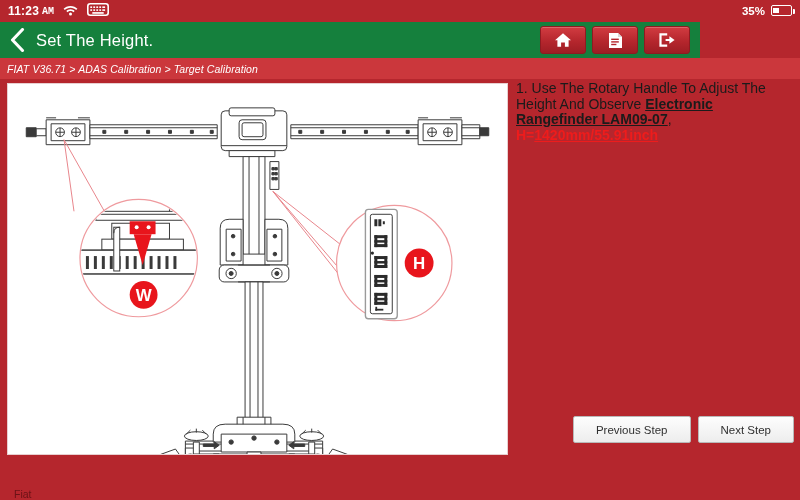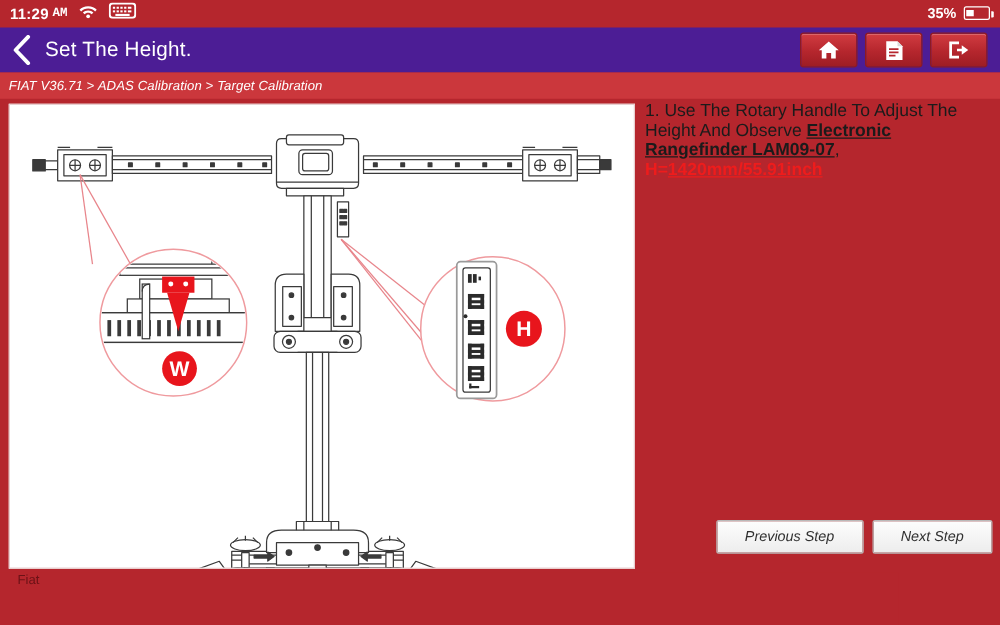--- a/index.html
+++ b/index.html
@@ -27,22 +27,22 @@
     position:relative; display:flex; align-items:center;
   }
   .batt:after {
     content:""; position:absolute; right:-4px; top:3px;
     width:2.5px; height:5px; background:#fff; border-radius:0 1px 1px 0;
   }
   .batt-fill { height:5px; width:6px; background:#fff; margin-left:1.4px; }
 
   
   .titlebar {
-    position:absolute; top:22px; left:0; width:800px; height:36px;
-    background:#4c1d95; display:flex; align-items:center;
+    position:absolute; top:22px; left:0; width:700px; height:36px;
+    background:#15803d; display:flex; align-items:center;
   }
   .back-btn {
     width:34px; height:34px; display:flex; align-items:center; justify-content:center;
     cursor:pointer;
   }
   .page-title {
     color:#ffffff; font-size:16.5px; font-weight:400; letter-spacing:.2px;
     margin-left:2px;
   }
   .title-actions { margin-left:auto; display:flex; gap:6px; padding-right:10px; }
@@ -85,38 +85,38 @@
 
   .step-buttons {
     position:absolute; left:516px; top:337px; width:278px;
     display:flex; justify-content:flex-end; gap:7px;
   }
   .step-btn {
     min-width:78px; height:27px; padding:0 22px;
     background:linear-gradient(180deg,#fdfdfd 0%,#ededed 100%);
     border:1px solid #b9b9b9; border-radius:2px;
     color:#303030; font-size:11.5px; cursor:pointer;
-    display:flex; align-items:center; justify-content:center;font-style:italic;
+    display:flex; align-items:center; justify-content:center;
   }
 
   
   .footer {
     position:absolute; top:458px; left:0; width:719px; height:42px;
-    background:#b5262d; display:flex; align-items:flex-start; padding-left:14px;
+    background:#b5262d; display:flex; align-items:flex-end; padding-left:14px;
   }
   .footer-label { color:#6b1216; font-size:10.5px; }
 </style>
 </head>
 <body>
 
 <div id="app">
 
   <div class="statusbar">
     <div class="status-left">
-      <span class="status-clock">11:29</span>
+      <span class="status-clock">11:23</span>
       <span class="status-ampm">AM</span>
       <span>
         <svg width="15" height="12" viewBox="0 0 15 12">
           <path d="M7.5 2.0C4.6 2.0 2.2 3.1 0.6 4.8L1.9 6.1C3.2 4.7 5.2 3.8 7.5 3.8C9.8 3.8 11.8 4.7 13.1 6.1L14.4 4.8C12.8 3.1 10.4 2.0 7.5 2.0Z" fill="#ffffff"></path>
           <path d="M7.5 5.3C5.8 5.3 4.3 6.0 3.3 7.0L4.6 8.3C5.3 7.6 6.3 7.1 7.5 7.1C8.7 7.1 9.7 7.6 10.4 8.3L11.7 7.0C10.7 6.0 9.2 5.3 7.5 5.3Z" fill="#ffffff"></path>
           <circle cx="7.5" cy="10.0" r="1.5" fill="#ffffff"></circle>
         </svg>
       </span>
       <span>
         <svg width="22" height="13" viewBox="0 0 22 13">

